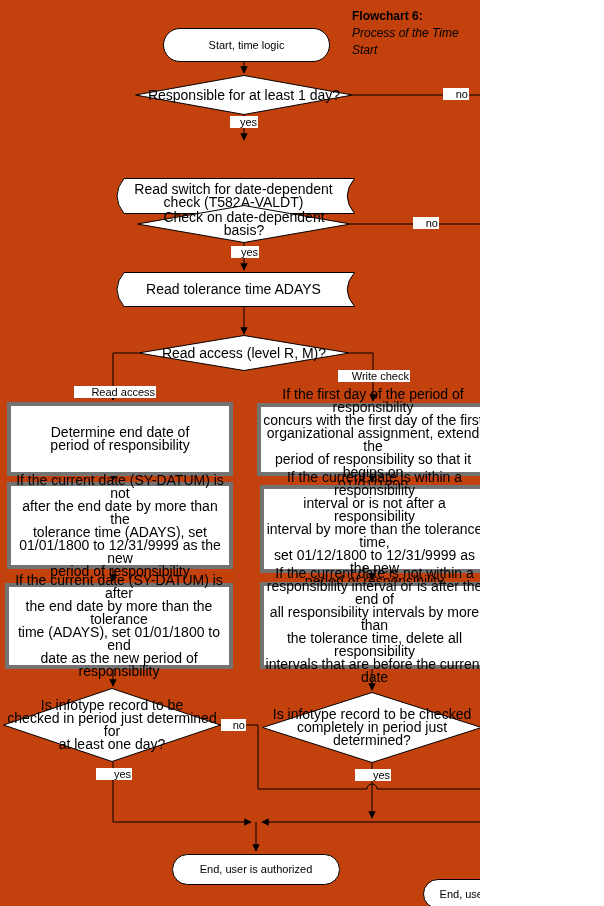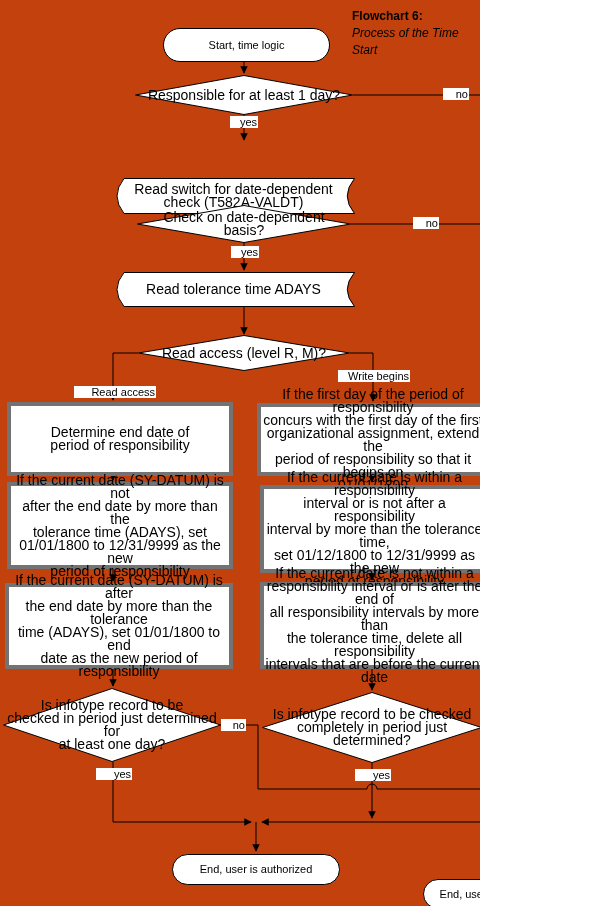--- a/index.html
+++ b/index.html
@@ -173,19 +173,19 @@
   </div>
   <div class="node oval" style="left:423px;top:855px;width:162px;height:28px;margin-top:24px;">
     <span>End, user is not authorized</span>
   </div>
 
   <div class="elabel" style="left:230px;top:116px;width:26px;">yes</div>
   <div class="elabel" style="left:443px;top:88px;width:24px;">no</div>
   <div class="elabel" style="left:231px;top:246px;width:26px;">yes</div>
   <div class="elabel" style="left:413px;top:217px;width:24px;">no</div>
   <div class="elabel" style="left:74px;top:370px;width:80px;margin-top:16px;">Read access</div>
-  <div class="elabel" style="left:338px;top:370px;width:70px;">Write begins</div>
+  <div class="elabel" style="left:338px;top:370px;width:70px;">Write check</div>
   <div class="elabel" style="left:96px;top:768px;width:34px;">yes</div>
   <div class="elabel" style="left:221px;top:719px;width:23px;">no</div>
   <div class="elabel" style="left:355px;top:769px;width:34px;">yes</div>
   <div class="elabel" style="left:485px;top:720px;width:23px;">no</div>
 
 </div>
 
 </body></html>

